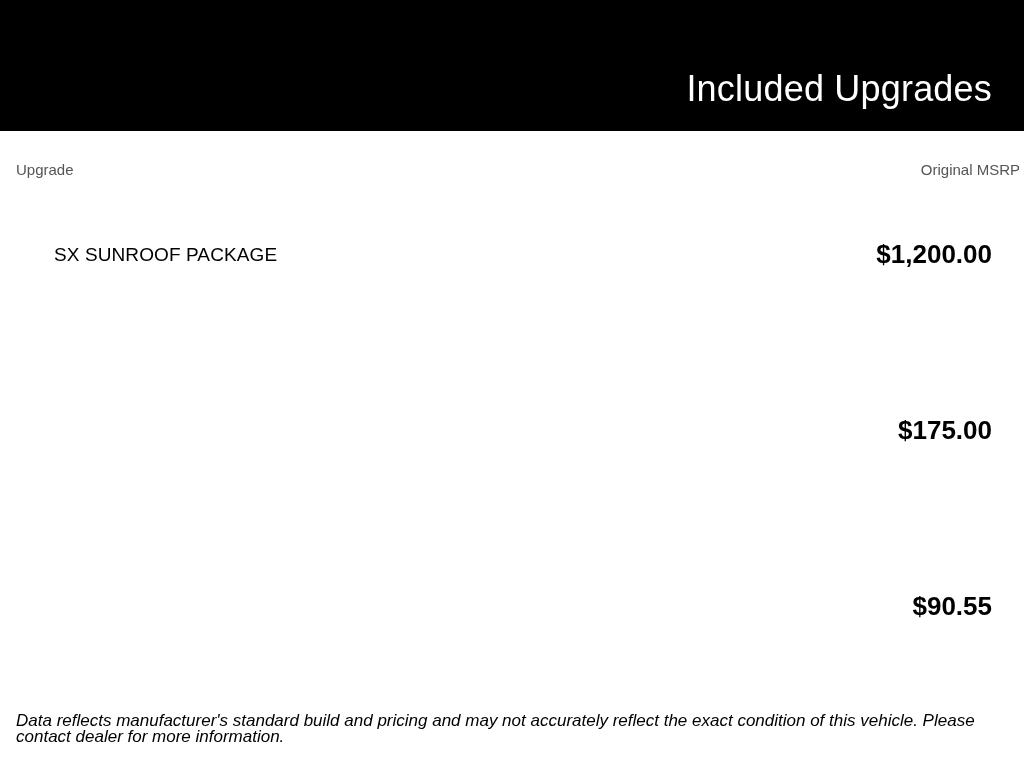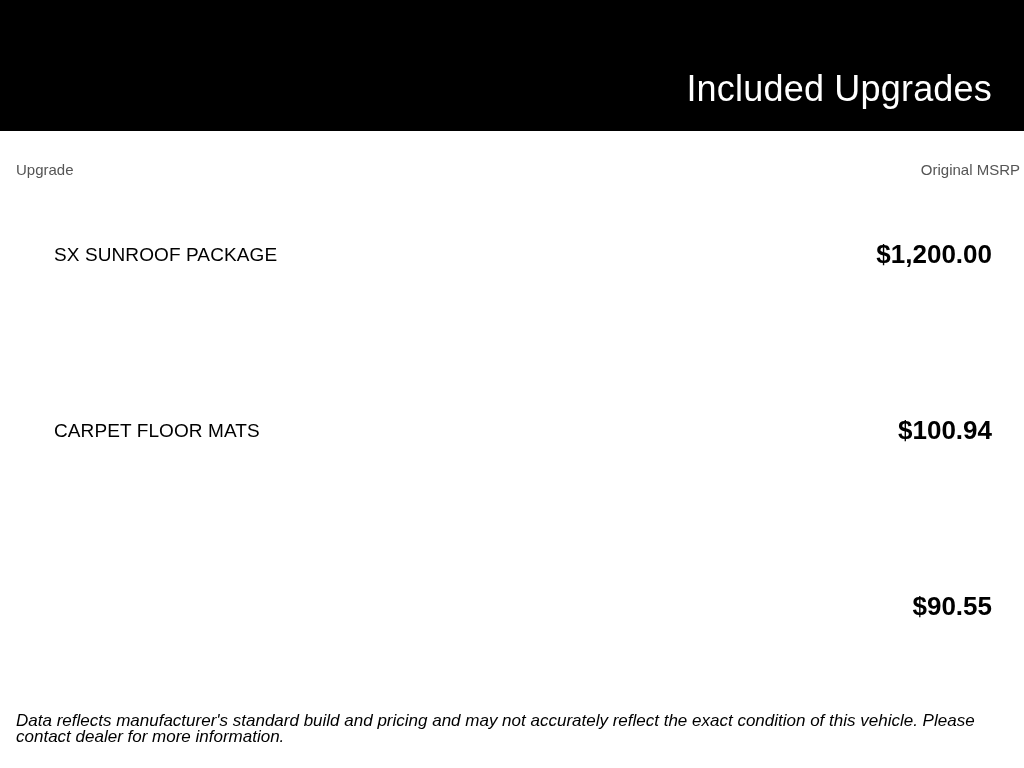--- a/index.html
+++ b/index.html
@@ -133,22 +133,21 @@
     </div>
 
     <div class="rows">
 
       <div class="row">
         <div class="row-name">SX SUNROOF PACKAGE</div>
         <div class="row-price">$1,200.00</div>
       </div>
 
       <div class="row">
-        <div class="row-name">CARPET FLOOR MATS</div>
-        <div class="row-price">$100.94</div>
+        <div class="row-price">$175.00</div>
       </div>
 
       <div class="row">
         <div class="row-price">$90.55</div>
       </div>
 
     </div>
 
     <div class="disclaimer">Data reflects manufacturer's standard build and pricing and may not accurately reflect the exact condition of this vehicle. Please contact dealer for more information.</div>
 

